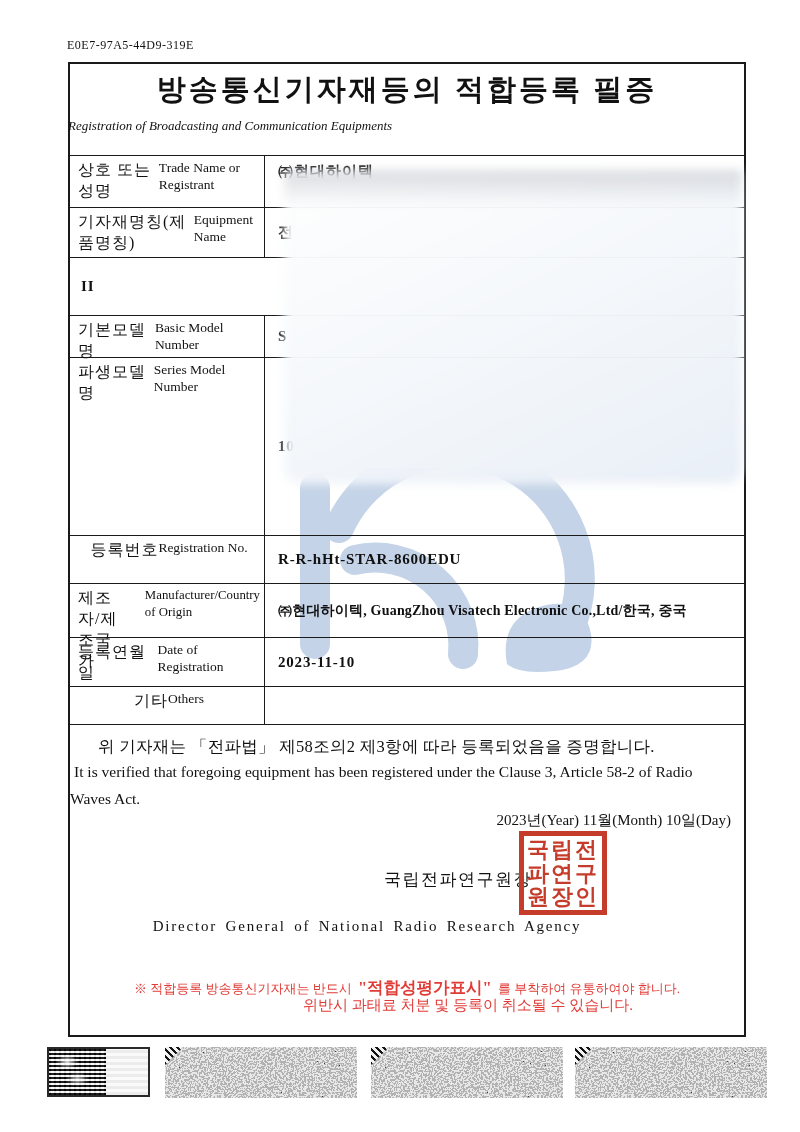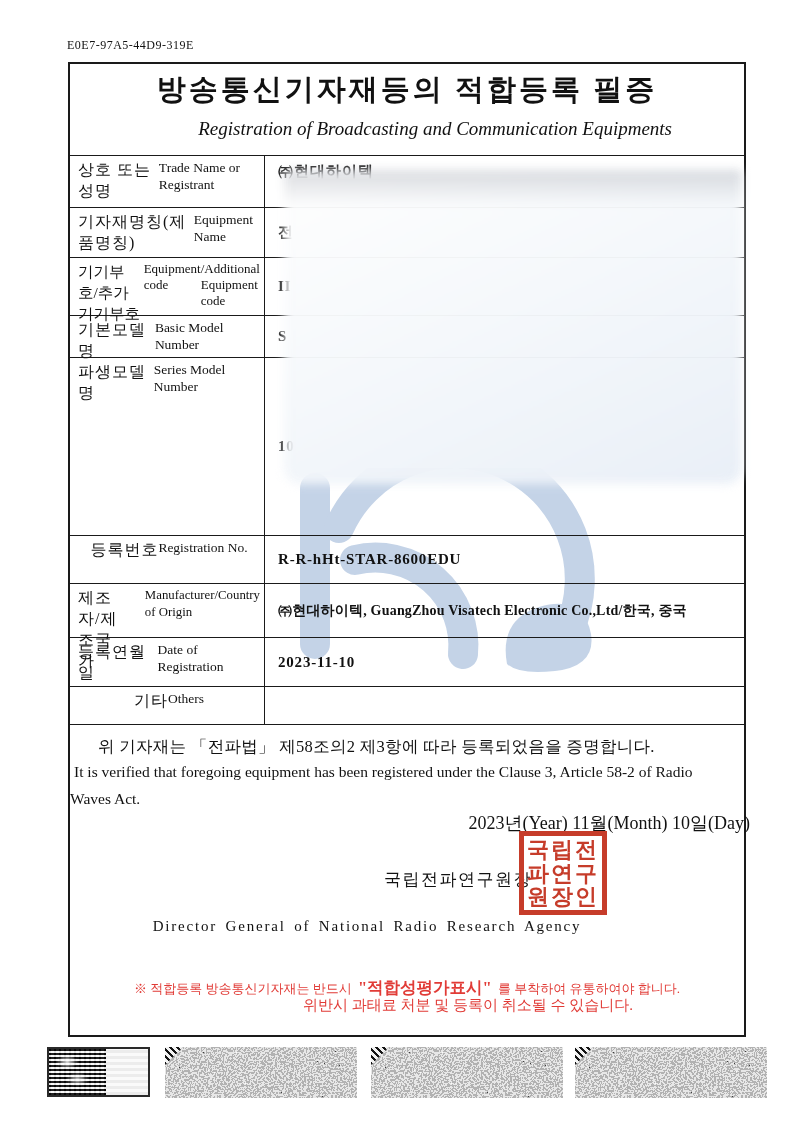--- a/index.html
+++ b/index.html
@@ -9,21 +9,21 @@
 
   
   .docid{left:67px;top:38px;font-size:12px;letter-spacing:.5px;}
 
   
   .cert{left:68px;top:62px;width:674px;height:971px;border:2px solid #1a1a1a;z-index:2;}
 
   
   .title-ko{left:68px;top:70px;width:678px;text-align:center;font-size:29px;font-weight:700;
             letter-spacing:3px;z-index:2;}
-  .title-en{left:68px;top:118px;width:604px;text-align:right;font-size:19px;font-style:italic;z-index:2;}
+  .title-en{left:68px;top:118px;width:604px;text-align:left;font-size:13px;font-style:italic;z-index:2;}
 
   
   .wm{left:293px;top:468px;z-index:1;opacity:.95;}
 
   
   .table{left:68px;top:155px;width:678px;z-index:2;}
   .row{display:flex;box-sizing:border-box;border-top:1.5px solid #1a1a1a;width:678px;}
   .row:first-child{border-top:1.5px solid #1a1a1a;}
   .lbl{width:197px;box-sizing:border-box;border-right:1.5px solid #1a1a1a;
        padding:3px 4px 3px 10px;display:flex;justify-content:center;}
@@ -42,21 +42,21 @@
   .redact{left:284px;top:170px;width:458px;height:314px;z-index:3;
     background:
       linear-gradient(180deg, rgba(168,172,181,.42) 0px, rgba(255,255,255,0) 36px),
       linear-gradient(155deg,#fefefe 0%,#f5f8fb 45%,#e9eff7 100%);
     border-radius:4px 4px 16px 16px;filter:blur(5px);opacity:.97;}
 
   
   .stmt-ko{left:98px;top:736px;width:620px;font-size:16.5px;letter-spacing:.3px;z-index:2;}
   .stmt-en{left:74px;top:763px;width:660px;font-size:15.5px;z-index:2;}
   .stmt-en2{left:70px;top:790px;width:660px;font-size:15.5px;z-index:2;}
-  .dateline{left:68px;top:811px;width:663px;text-align:right;font-size:18px;z-index:2;margin-left:19px;}
+  .dateline{left:68px;top:811px;width:663px;text-align:right;font-size:15px;z-index:2;}
 
   
   .issuer{left:384px;top:868px;font-size:17px;letter-spacing:1.5px;z-index:2;}
   .seal{left:519px;top:831px;width:88px;height:84px;box-sizing:border-box;border:5px solid #c63c2a;
         display:flex;flex-direction:column;justify-content:space-between;padding:2px 1px;z-index:2;}
   .seal div{color:#c63c2a;font-weight:700;font-size:22px;line-height:23px;text-align:center;
             letter-spacing:2px;white-space:nowrap;}
   .director{left:68px;top:918px;width:598px;text-align:center;font-size:15px;letter-spacing:1.8px;
             word-spacing:3px;z-index:2;}
 
@@ -129,25 +129,20 @@
       <div class="val vtop">㈜현대하이텍</div>
     </div>
     <div class="row" style="height:50px">
       <div class="lbl">
         <div class="lko">기자재명칭(제품명칭)</div>
         <div class="len">Equipment Name</div>
       </div>
       <div class="val">전</div>
     </div>
     <div class="row" style="height:58px">
-      <div class="lbl small">
-        <div class="lko">기기부호/추가 기기부호</div>
-        <div class="len">Equipment code</div>
-        <div class="len2">/Additional Equipment code</div>
-      </div>
       <div class="val">II</div>
     </div>
     <div class="row" style="height:42px">
       <div class="lbl">
         <div class="lko">기본모델명</div>
         <div class="len">Basic Model Number</div>
       </div>
       <div class="val">S</div>
     </div>
     <div class="row" style="height:178px">

